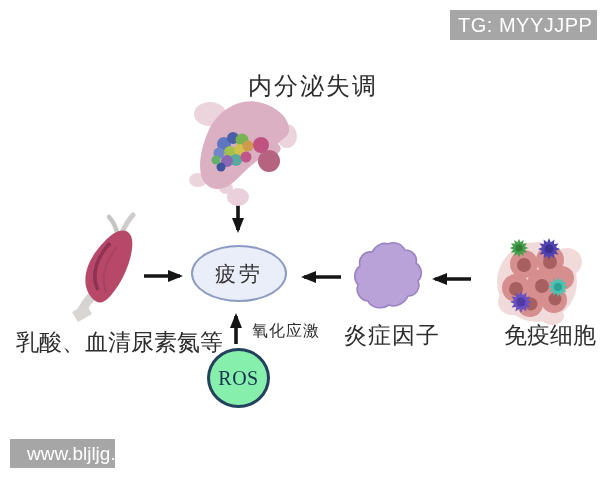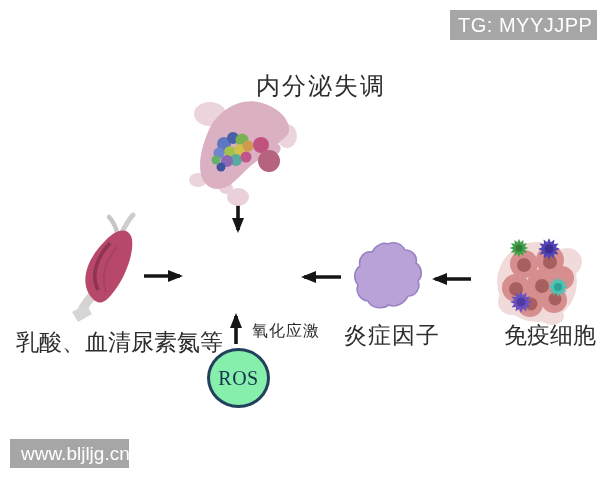--- a/index.html
+++ b/index.html
@@ -6,40 +6,40 @@
   .canvas{position:relative;width:600px;height:480px;background:#ffffff;
           font-family:"Liberation Serif","DejaVu Serif",serif;}
   .abs{position:absolute;}
   svg{display:block;}
 
   
   .badge{position:absolute;background:#a6a6a6;color:#ffffff;box-sizing:border-box;
          font-family:"Liberation Sans","DejaVu Sans",sans-serif;
          display:flex;align-items:center;}
   .badge-tr{left:450px;top:10px;width:147px;height:30px;font-size:20px;padding-left:8px;letter-spacing:.5px;}
-  .badge-bl{left:10px;top:439px;width:119px;height:29px;font-size:19px;padding-left:11px;}
+  .badge-bl{left:10px;top:439px;width:105px;height:29px;font-size:19px;padding-left:17px;}
 
   
   .arrows{position:absolute;left:0;top:0;pointer-events:none;}
 
   
   .fatigue{position:absolute;left:191px;top:245px;width:96px;height:57px;
            background:#e9eef8;border:2.5px solid #8d9bc3;border-radius:50%;
            box-sizing:border-box;display:flex;align-items:center;justify-content:center;
            font-size:21px;letter-spacing:3px;color:#333333;}
 
   
   .ros{position:absolute;left:207px;top:348px;width:63px;height:60px;
        background:#86efac;border:3px solid #23405d;border-radius:50%;
        box-sizing:border-box;display:flex;align-items:center;justify-content:center;
        font-size:20px;color:#16334f;letter-spacing:.5px;}
 
   
   .lbl{position:absolute;color:#2d2d2d;white-space:nowrap;}
-  .lbl-endocrine{left:256px;top:70px;font-size:24px;letter-spacing:2px;}
+  .lbl-endocrine{left:248px;top:70px;font-size:24px;letter-spacing:2px;}
   .lbl-metabolites{left:16px;top:327px;font-size:23px;letter-spacing:0px;}
   .lbl-oxidative{left:252px;top:321px;font-size:16px;letter-spacing:1px;}
   .lbl-inflammatory{left:344px;top:320px;font-size:23px;letter-spacing:1px;}
   .lbl-immune{left:504px;top:320px;font-size:23px;letter-spacing:0px;}
 
   .ill-gland{left:186px;top:94px;}
   .ill-muscle{left:70px;top:212px;}
   .ill-blob{left:350px;top:240px;}
   .ill-immune{left:492px;top:232px;}
 </style>
@@ -131,20 +131,23 @@
     <use href="#star12" transform="translate(27,16) scale(0.85)" fill="#45a04c"></use>
     <circle cx="27" cy="16" r="3.5" fill="#2f7d38"></circle>
     <use href="#star12" transform="translate(57,17)" fill="#5244b2"></use>
     <circle cx="57" cy="17" r="4.5" fill="#3b2f92"></circle>
     <use href="#star12" transform="translate(66,55) scale(0.9)" fill="#49c3b2"></use>
     <circle cx="66" cy="55" r="4" fill="#2da294"></circle>
     <use href="#star12" transform="translate(29,70)" fill="#6b51c0"></use>
     <circle cx="29" cy="70" r="4.5" fill="#4f3aa2"></circle>
   </svg>
 
+  <div class="fatigue">
+    <span>疲劳</span>
+  </div>
 
   <div class="ros">
     <span>ROS</span>
   </div>
 
   <div class="lbl lbl-endocrine">内分泌失调</div>
   <div class="lbl lbl-metabolites">乳酸、血清尿素氮等</div>
   <div class="lbl lbl-oxidative">氧化应激</div>
   <div class="lbl lbl-immune">免疫细胞</div>
   <div class="lbl lbl-inflammatory">炎症因子</div>

